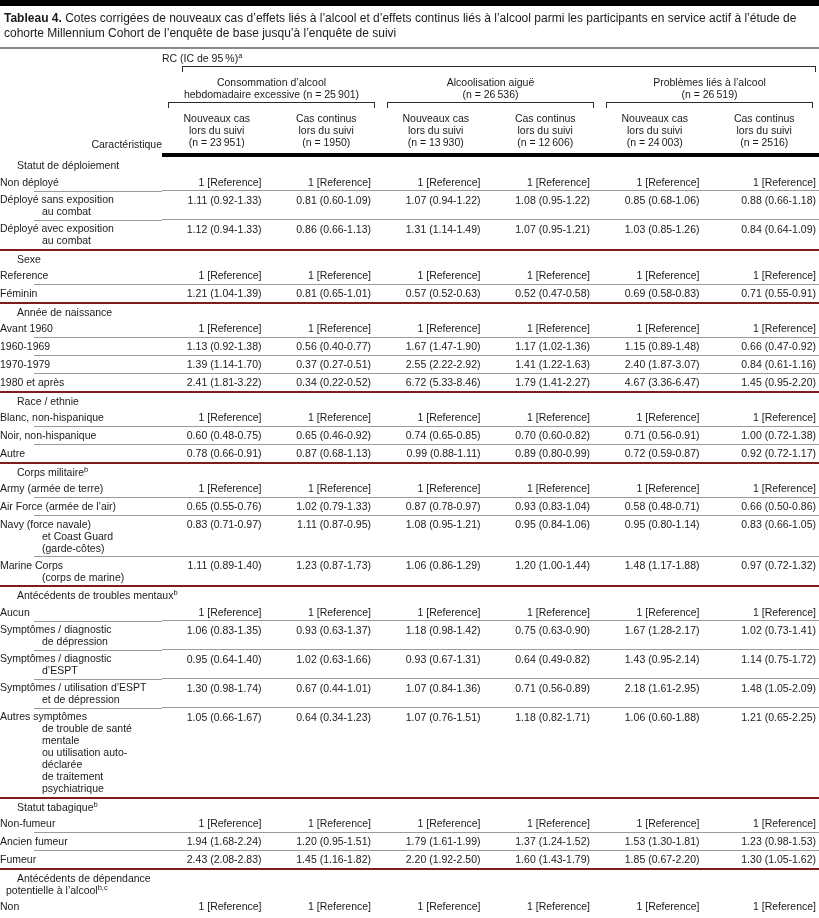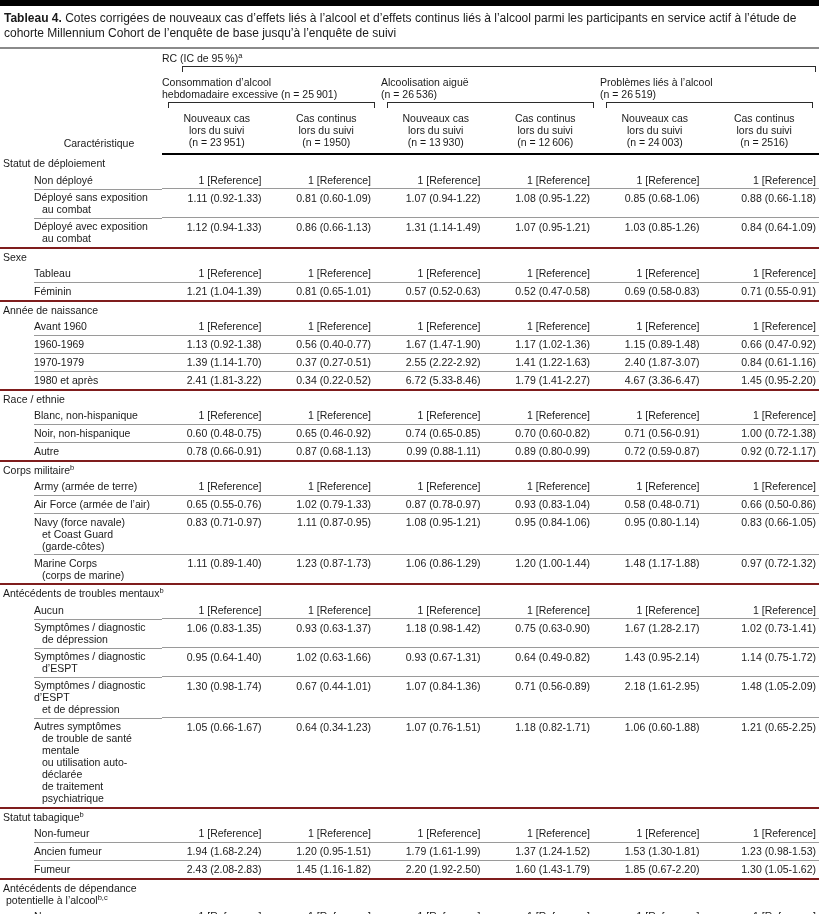--- a/index.html
+++ b/index.html
@@ -37,42 +37,42 @@
   sup { font-size: 7.5px; line-height: 0; }
 
   .bracket {
     height: 5px;
     border: 1px solid #2b2b2b;
     border-bottom: none;
     margin: 0 6px;
   }
   .bracket-wide { margin: 0 3px 0 20px; }
 
-  .group-cell { text-align: left; padding: 4px 0 2px 0; }
+  .group-cell { text-align: center; padding: 4px 0 2px 0; }
   .colhead-cell { text-align: center; padding: 4px 0 5px 0; }
 
   th.rowhead-cell {
-    text-align: center;
+    text-align: right;
     vertical-align: bottom;
     padding: 0 0 5px 36px;
     font-weight: normal;
   }
-  tr.colhead-row > * { border-bottom: 2px solid #000000; }
+  tr.colhead-row > * { border-bottom: 4px solid #000000; }
 
   tbody td { padding: 2.5px 0; vertical-align: top; }
   td.label-cell { padding-left: 0; }
   td.value-cell { text-align: right; padding-right: 10px; white-space: nowrap; }
   td.value-cell.last { padding-right: 3px; }
 
   tr.section-row td {
     padding: 2px 0 2px 0;
   }
-  .sec-line { padding-left: 3px; }
+  .sec-line { padding-left: 17px; }
   .sec-cont { padding-left: 6px; }
-  .lab-main { padding-left: 34px; }
+  .lab-main { }
   .lab-cont { padding-left: 42px; }
 
   tr.rule-full > td { border-top: 2px solid #7f1d1d; }
   tr.rule-inset > td { border-top: 1px solid #9a9a9a; }
   tr.rule-inset > td.label-cell {
     border-top: none;
     background: linear-gradient(#9a9a9a, #9a9a9a) no-repeat 34px 0 / calc(100% - 34px) 1px;
     margin-top: 27px;
   }
 </style>
@@ -208,21 +208,21 @@
           <td class="value-cell">1.03 (0.85-1.26)</td>
           <td class="value-cell last">0.84 (0.64-1.09)</td>
         </tr>
         <tr class="section-row rule-full">
           <td colspan="7">
             <div class="sec-line">Sexe</div>
           </td>
         </tr>
         <tr>
           <td class="label-cell">
-            <div class="lab-main">Tableau</div>
+            <div class="lab-main">Reference</div>
           </td>
           <td class="value-cell">1 [Reference]</td>
           <td class="value-cell">1 [Reference]</td>
           <td class="value-cell">1 [Reference]</td>
           <td class="value-cell">1 [Reference]</td>
           <td class="value-cell">1 [Reference]</td>
           <td class="value-cell last">1 [Reference]</td>
         </tr>
         <tr class="rule-inset">
           <td class="label-cell">
@@ -409,21 +409,21 @@
           </td>
           <td class="value-cell">0.95 (0.64-1.40)</td>
           <td class="value-cell">1.02 (0.63-1.66)</td>
           <td class="value-cell">0.93 (0.67-1.31)</td>
           <td class="value-cell">0.64 (0.49-0.82)</td>
           <td class="value-cell">1.43 (0.95-2.14)</td>
           <td class="value-cell last">1.14 (0.75-1.72)</td>
         </tr>
         <tr class="rule-inset">
           <td class="label-cell">
-            <div class="lab-main">Symptômes / diagnostic d’ESPT</div>
+            <div class="lab-main">Symptômes / utilisation d’ESPT</div>
             <div class="lab-cont">et de dépression</div>
           </td>
           <td class="value-cell">1.30 (0.98-1.74)</td>
           <td class="value-cell">0.67 (0.44-1.01)</td>
           <td class="value-cell">1.07 (0.84-1.36)</td>
           <td class="value-cell">0.71 (0.56-0.89)</td>
           <td class="value-cell">2.18 (1.61-2.95)</td>
           <td class="value-cell last">1.48 (1.05-2.09)</td>
         </tr>
         <tr class="rule-inset">

